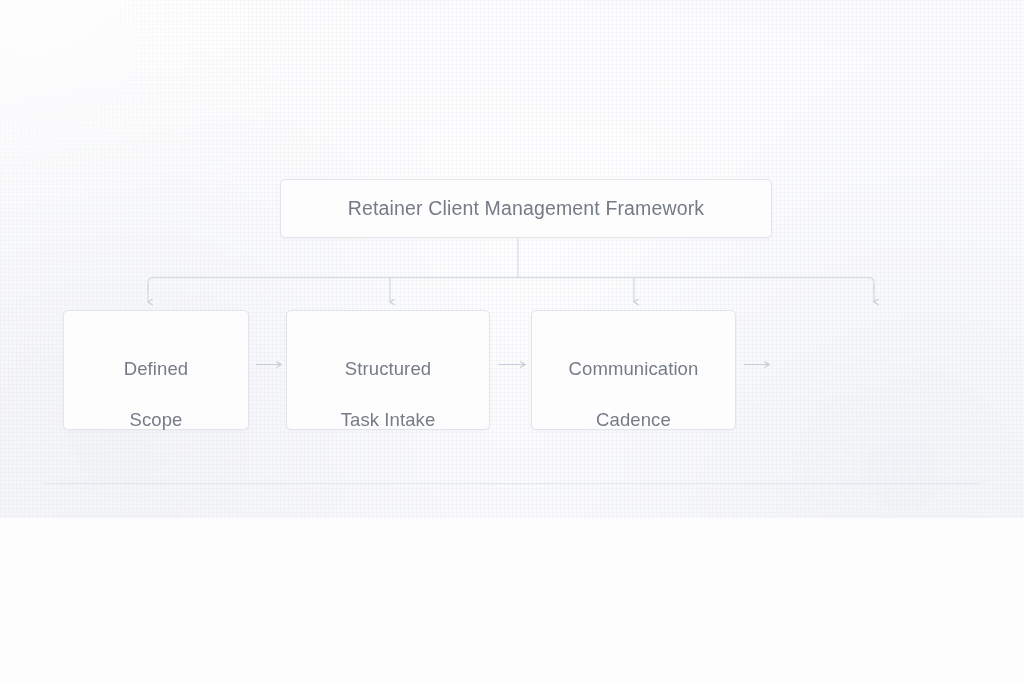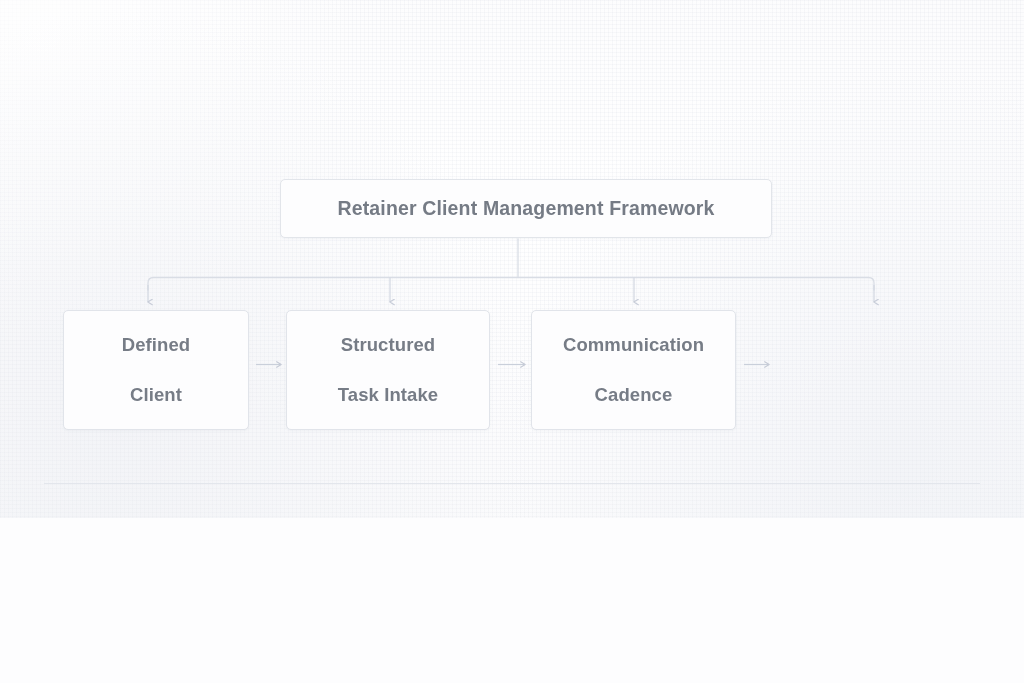--- a/index.html
+++ b/index.html
@@ -18,21 +18,20 @@
   #canvas {
     position: relative;
     width: 1024px;
     height: 518px;
     background-color: #fcfcfd;
     background-image:
       linear-gradient(rgba(214,218,228,0.16) 1px, transparent 1px),
       linear-gradient(90deg, rgba(214,218,228,0.16) 1px, transparent 1px),
       radial-gradient(ellipse 120% 90% at 50% 38%, #ffffff 0%, #fcfcfd 55%, #f8f9fb 100%);
     background-size: 4px 4px, 4px 4px, 100% 100%;
-    font-weight: bold;
   }
   #texture-overlay {
     position: absolute;
     inset: 0;
     pointer-events: none;
     background-image:
       radial-gradient(circle at 12% 82%, rgba(232,234,240,0.45) 0%, rgba(255,255,255,0) 42%),
       radial-gradient(circle at 88% 90%, rgba(230,233,240,0.40) 0%, rgba(255,255,255,0) 40%),
       radial-gradient(circle at 4% 6%, rgba(255,255,255,0.8) 0%, rgba(255,255,255,0) 30%);
   }
@@ -76,21 +75,21 @@
     top: 310px;
     height: 120px;
     box-sizing: border-box;
     border: 1px solid #e1e4ea;
     border-radius: 5px;
     background: #fdfdfe;
     box-shadow: 0 1px 2px rgba(170,178,192,0.09);
     display: flex;
     flex-direction: column;
     align-items: center;
-    justify-content: center;
+    justify-content: flex-end;
     gap: 32px;
   }
   .child-node .node-line {
     font-size: 18.5px;
     color: #767c86;
     letter-spacing: 0.1px;
     white-space: nowrap;
     line-height: 1;
   }
 
@@ -140,21 +139,21 @@
     <path d="M498,364.5 L525,364.5" fill="none" stroke="#c9cfda" stroke-width="1.2" marker-end="url(#right-arrow)"></path>
     <path d="M744,364.5 L769,364.5" fill="none" stroke="#c9cfda" stroke-width="1.2" marker-end="url(#right-arrow)"></path>
   </svg>
 
   <div id="root-node">
     <span class="node-title">Retainer Client Management Framework</span>
   </div>
 
   <div id="child-0" class="child-node">
     <span class="node-line">Defined</span>
-    <span class="node-line">Client</span>
+    <span class="node-line">Scope</span>
   </div>
 
   <div id="child-1" class="child-node">
     <span class="node-line">Structured</span>
     <span class="node-line">Task Intake</span>
   </div>
 
   <div id="child-2" class="child-node">
     <span class="node-line">Communication</span>
     <span class="node-line">Cadence</span>

